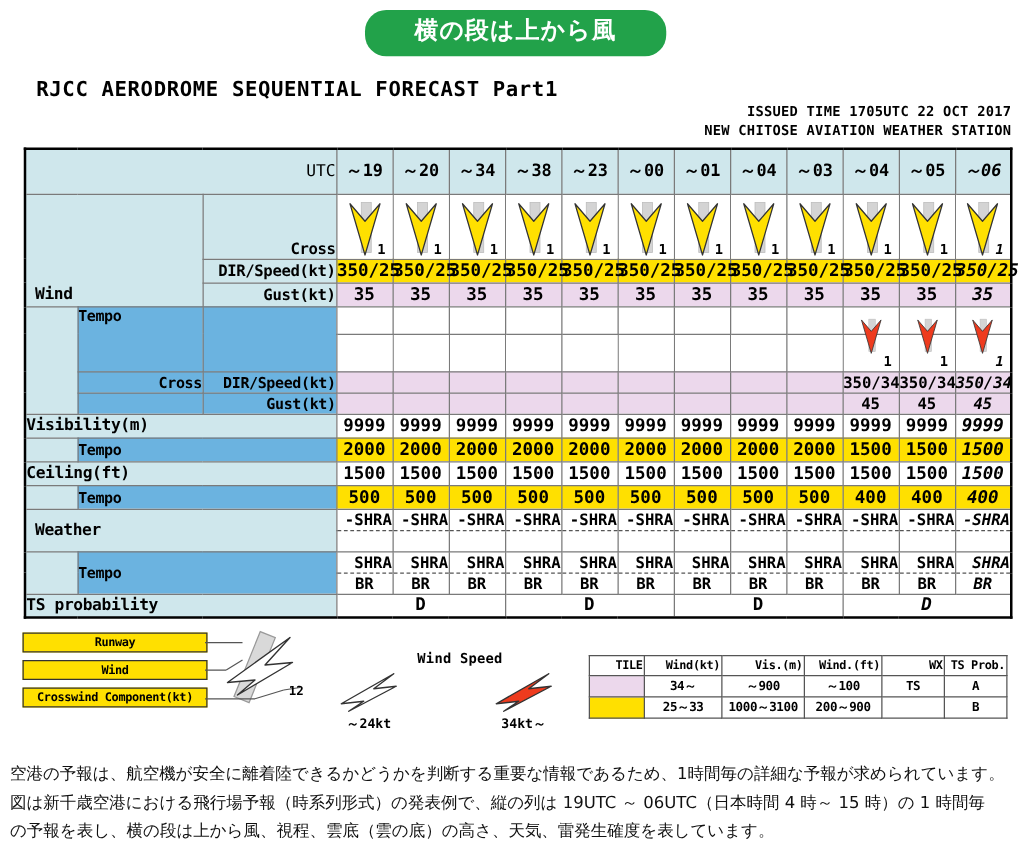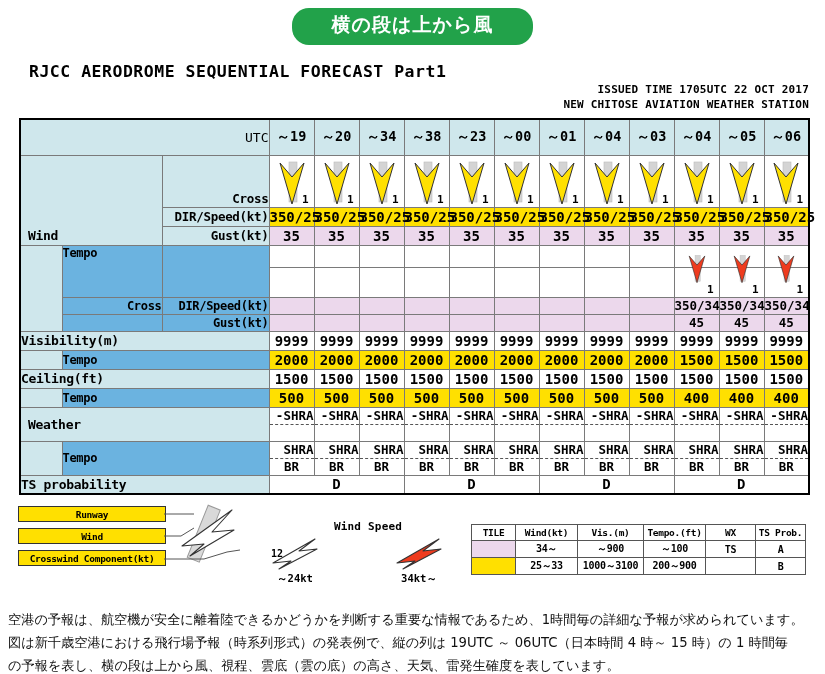--- a/index.html
+++ b/index.html
@@ -43,21 +43,21 @@
   
   .fc-table {
     position:absolute; left:19px; top:118px;
     width:789px;
     border-collapse:collapse;
     table-layout:fixed;
     font-family:"DejaVu Sans Mono","Liberation Mono",monospace;
   }
   .fc-table td, .fc-table th { border:1px solid #7a7a7a; padding:0; }
   .fc-table .outer-l { border-left:2px solid #000; }
-  .fc-table .outer-r { border-right:2px solid #000; }
+  .fc-table .outer-r { border-right:2px solid #000;font-style:italic; }
   .fc-table .outer-t { border-top:2px solid #000; }
   .fc-table .outer-b { border-bottom:2px solid #000;margin-left:48px; }
 
   .lbl {
     background:#cfe7ec;
     font-size:12.5px; font-weight:700;
     text-align:right; padding-right:5px;
     white-space:nowrap; letter-spacing:-0.3px;
   }
   .lbl-left { text-align:left; padding-left:7px; padding-right:0; }
@@ -112,21 +112,21 @@
     font-size:9.5px; font-weight:700; text-align:center; line-height:15px;
     letter-spacing:-0.3px;
   }
   .lg-b1 { top:2px; }
   .lg-b2 { top:24px; }
   .lg-b3 { top:46px; }
   .lg-svg { position:absolute; left:146px; top:0; }
   .lg-12 {
     position:absolute; left:213px; top:44px;
     font-family:"DejaVu Sans Mono","Liberation Mono",monospace;
-    font-size:10px; font-weight:700;margin-left:40px;
+    font-size:10px; font-weight:700;
   }
 
   
   .legend-ws { position:absolute; left:268px; top:520px; width:190px; height:70px; }
   .ws-title {
     position:absolute; left:45px; top:0; width:110px; text-align:center;
     font-family:"DejaVu Sans Mono","Liberation Mono",monospace;
     font-size:11px; font-weight:700; letter-spacing:0.2px;
   }
   .ws-item { position:absolute; top:17px; width:62px; text-align:center; }
@@ -141,21 +141,21 @@
 
   
   .tile-table {
     position:absolute; left:471px; top:524px;
     width:334px;
     border-collapse:collapse; table-layout:fixed;
     font-family:"DejaVu Sans Mono","Liberation Mono",monospace;
   }
   .tile-table td, .tile-table th { border:1px solid #555; height:16px; }
   .tile-table th {
-    background:#fff; font-size:9.5px; font-weight:700; text-align:center;
+    background:#fff; font-size:9.5px; font-weight:700; text-align:right;
     letter-spacing:-0.3px;
   }
   .tile-table td { font-size:10px; font-weight:700; text-align:center; letter-spacing:-0.3px; }
   .tile-sw-pink { background:#ecd8ec; }
   .tile-sw-yellow { background:#ffe000; }
   .tile-sw-white { background:#ffffff; }
 
   
   .caption {
     position:absolute; left:8px; top:608px; width:812px;
@@ -650,21 +650,21 @@
       <col style="width:66px">
     <col style="width:62px">
       <col style="width:50px">
       <col style="width:50px">
   </colgroup>
   <thead>
       <tr id="tile-head">
         <th>TILE</th>
         <th>Wind(kt)</th>
         <th>Vis.(m)</th>
-        <th>Tempo.(ft)</th>
+        <th>Wind.(ft)</th>
         <th>WX</th>
         <th>TS Prob.</th>
       </tr>
     </thead>
   <tbody id="tile-body">
       <tr>
         <td class="tile-sw-pink"></td>
         <td>34～</td>
         <td>～900</td>
         <td>～100</td>

